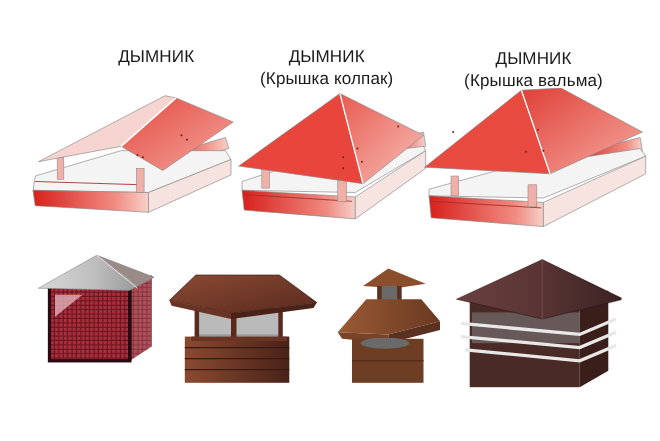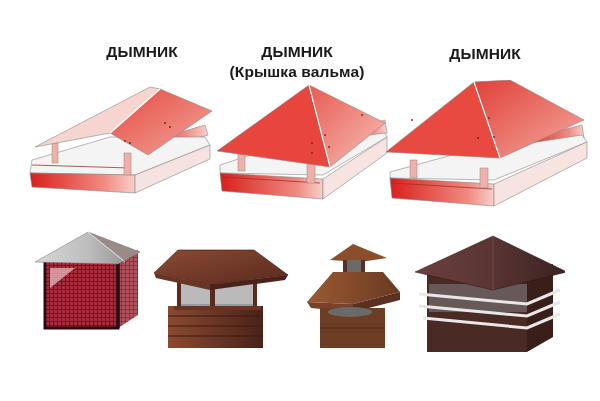--- a/index.html
+++ b/index.html
@@ -5,44 +5,45 @@
   html, body { margin: 0; padding: 0; }
   body {
     width: 600px; height: 401px; overflow: hidden;
     background: #ffffff;
     font-family: "Liberation Sans", "DejaVu Sans", sans-serif;
     position: relative;
   }
   .caption {
     position: absolute;
     text-align: center;
-    font-weight: bold;
+    font-weight: normal;
     color: #1a1a1a;
     line-height: 20px;
     font-size: 15.5px;
     letter-spacing: 0.1px;
   }
   .caption .t1 { display: block; }
   .caption .t2 { display: block; }
   .diagram { position: absolute; }
   .photo { position: absolute; }
   svg { display: block; }
 </style>
 </head>
 <body>
 
 <div class="caption" style="left:62px; top:42px; width:160px;">
   <span class="t1">ДЫМНИК</span>
 </div>
 <div class="caption" style="left:222px; top:42px; width:150px;">
   <span class="t1">ДЫМНИК</span>
-  <span class="t2">(Крышка вальма)</span>
+  <span class="t2">(Крышка колпак)</span>
 </div>
 <div class="caption" style="left:405px; top:44px; width:160px;">
   <span class="t1">ДЫМНИК</span>
+  <span class="t2">(Крышка вальма)</span>
 </div>
 
 <div class="diagram" style="left:0; top:75px;">
   <svg width="220" height="125" viewBox="0 0 220 125">
     <defs>
       <linearGradient id="g1" x1="0" y1="0" x2="1" y2="0">
         <stop offset="0" stop-color="#d8201c"></stop>
         <stop offset="0.7" stop-color="#f08a80"></stop>
         <stop offset="1" stop-color="#f7d0ca"></stop>
       </linearGradient>

